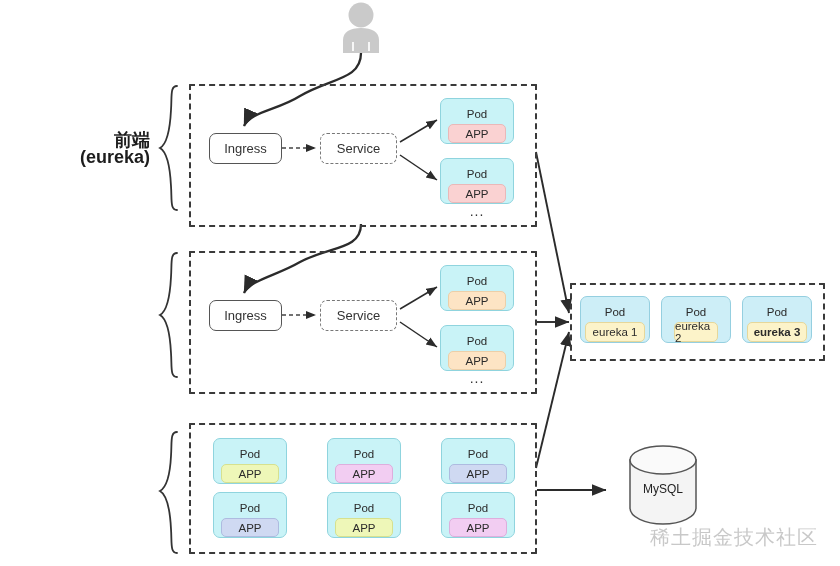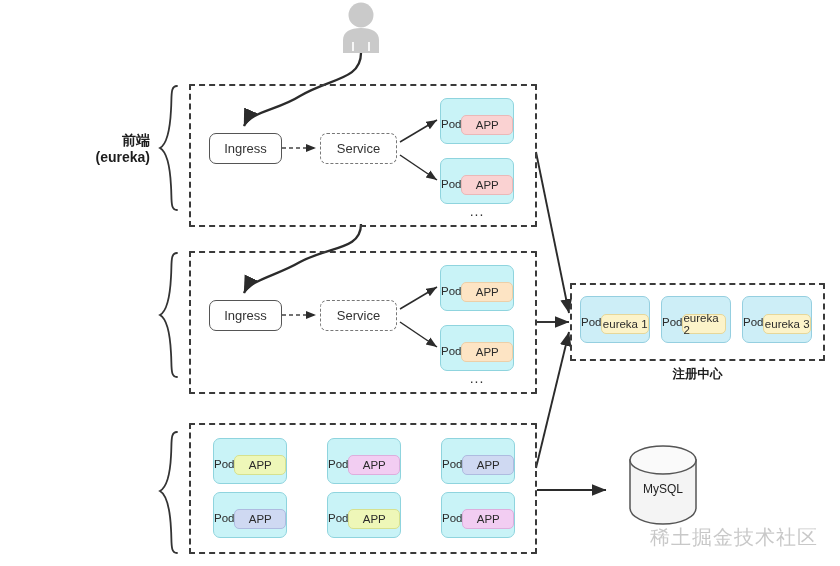--- a/index.html
+++ b/index.html
@@ -56,20 +56,21 @@
     justify-content: center;
     color: #333;
     font-size: 13px;
   }
   
   .pod {
     border: 1.2px solid #8fd4de;
     border-radius: 7px;
     background: #c9f3f7;
     display: flex;
+    flex-direction: column;
     align-items: center;
     padding-top: 8px;
     box-sizing: border-box;
   }
   .pod-title {
     font-size: 11.5px;
     color: #2b2b2b;
     line-height: 14px;
     margin-bottom: 3px;
   }
@@ -98,21 +99,21 @@
   .ellipsis {
     font-size: 14px;
     color: #333;
     letter-spacing: 1px;
     line-height: 10px;
   }
   
   .side-label {
     text-align: right;
     color: #1d1d1d;
-    font-size: 14px;
+    font-size: 18px;
     font-weight: bold;
     line-height: 17px;
   }
   .center-label {
     text-align: center;
     color: #1d1d1d;
     font-size: 12.5px;
     font-weight: bold;
   }
   
@@ -282,31 +283,30 @@
   </div>
   <div class="node pod" style="left:441px; top:492px; width:74px; height:46px;">
     <div class="pod-title">Pod</div>
     <div class="pod-app app-magenta" style="width:58px; height:20px;">APP</div>
   </div>
 
   <div class="node zone" style="left:570px; top:283px; width:255px; height:78px;"></div>
 
   <div class="node pod pod-eureka" style="left:580px; top:296px; width:70px; height:47px;">
     <div class="pod-title">Pod</div>
-    <div class="pod-app app-yellow" style="width:52px; height:20px;text-align:center;">eureka 1</div>
+    <div class="pod-app app-yellow" style="width:60px; height:20px;text-align:center;">eureka 1</div>
   </div>
   <div class="node pod pod-eureka" style="left:661px; top:296px; width:70px; height:47px;">
     <div class="pod-title">Pod</div>
     <div class="pod-app app-yellow" style="width:44px; height:20px;">eureka 2</div>
   </div>
   <div class="node pod pod-eureka" style="left:742px; top:296px; width:70px; height:47px;">
     <div class="pod-title">Pod</div>
-    <div class="pod-app app-yellow" style="width:60px; height:20px;">eureka 3</div>
-  </div>
-
-  <div class="node center-label" style="left:570px; top:366px; width:255px;">注册中心</div>
+    <div class="pod-app app-yellow" style="width:60px; height:20px;font-weight:bold;">eureka 3</div>
+  </div>
+
 
 
   <div class="node" style="left:630px; top:482px; width:66px; text-align:center; font-size:12px; color:#222;">MySQL</div>
 
   <div class="watermark" style="left:650px; top:524px;">稀土掘金技术社区</div>
 
 </div>
 
 </body></html>

